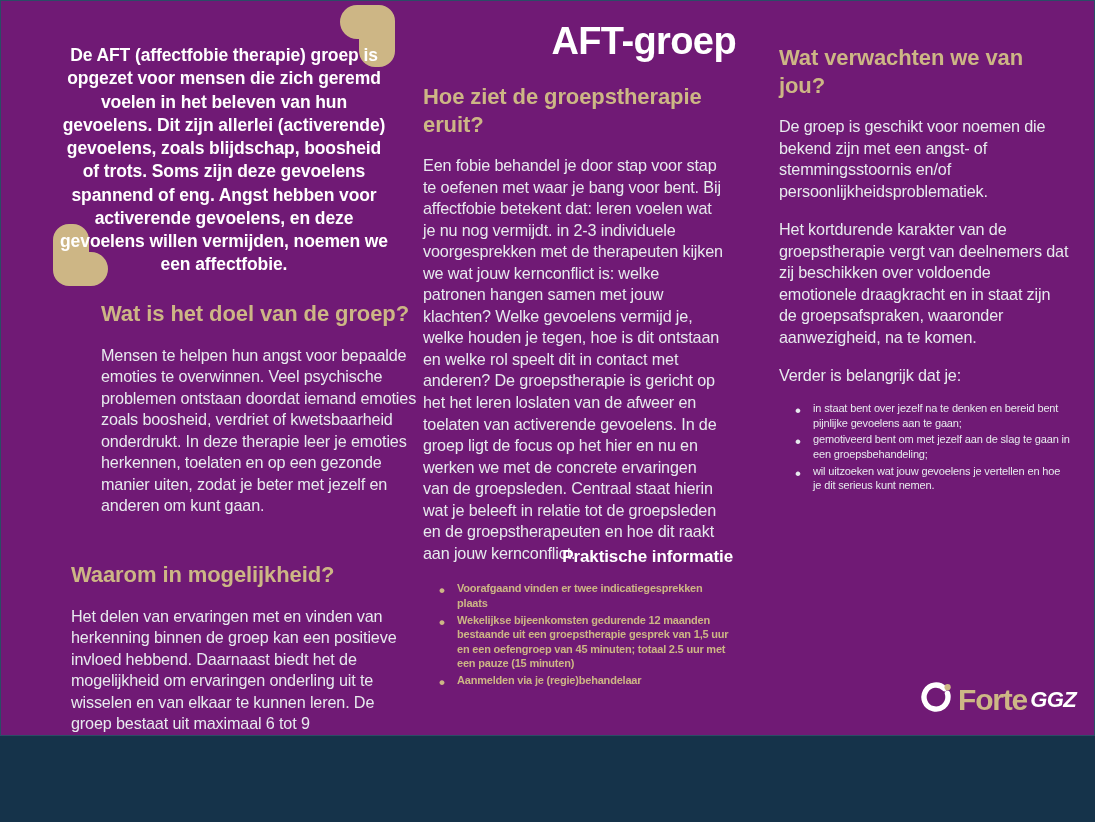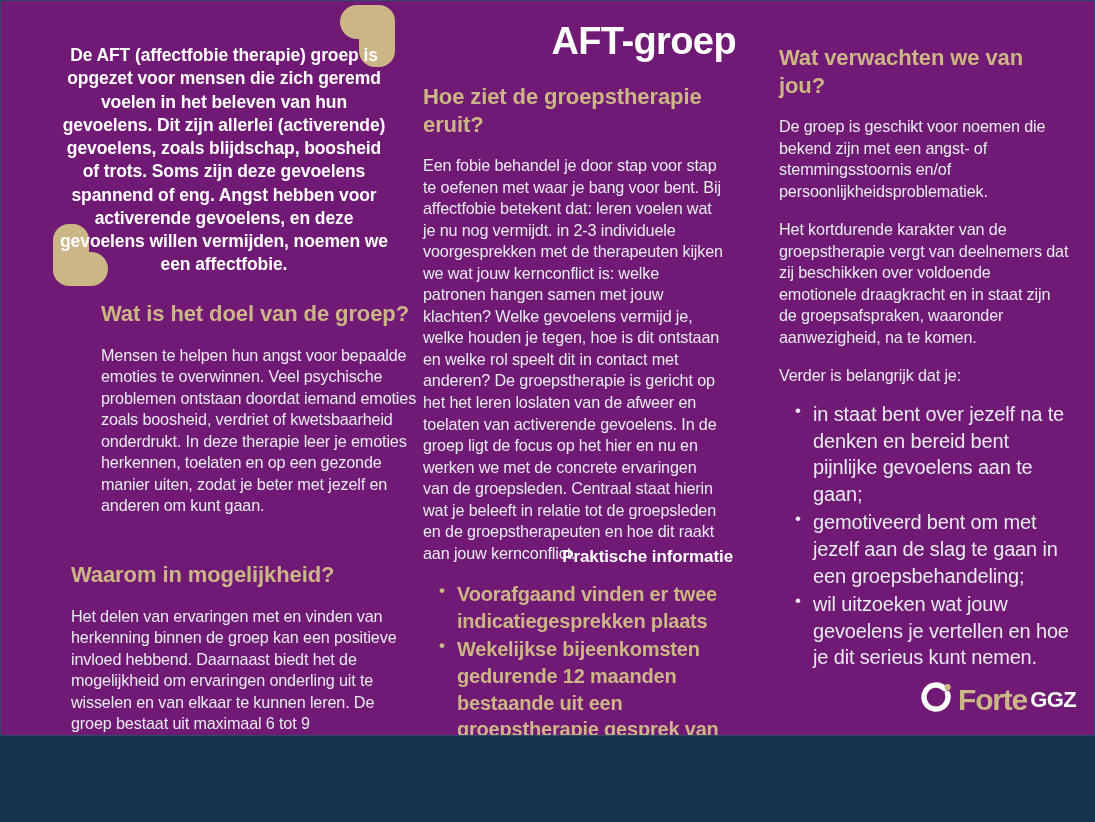--- a/index.html
+++ b/index.html
@@ -88,21 +88,21 @@
   }
 
   ul.bullets {
     margin: 14px 0 0 0;
     padding: 0 0 0 22px;
     list-style: none;
   }
   ul.bullets li {
     position: relative;
     color: #e7eaee;
-    font-size: 20px;
+    font-size: 11px;
     line-height: 1.33;
     margin: 2px 0 2px 0;
     padding-left: 12px;
     letter-spacing: -0.15px;
   }
   ul.bullets li::before {
     content: "\2022";
     position: absolute;
     left: -6px;
     top: -1px;
@@ -137,20 +137,21 @@
     letter-spacing: -1.2px;
     line-height: 1;
   }
   .logo-ggz {
     color: #ffffff;
     font-size: 22px;
     font-weight: bold;
     letter-spacing: -0.6px;
     line-height: 1;
     margin-left: 1px;
+    font-style: italic;
   }
 </style>
 </head>
 <body>
 
 <div id="poster">
 
   <div class="deco" id="deco-top">
     <svg width="56" height="62" viewBox="0 0 56 62" aria-hidden="true">
       <path d="M18 0 H40 A16 16 0 0 1 56 16 V46 A16 16 0 0 1 40 62 H36 A16 16 0 0 1 20 46 V34 H18 A17 17 0 0 1 18 0 Z" fill="#cdb685"></path>

